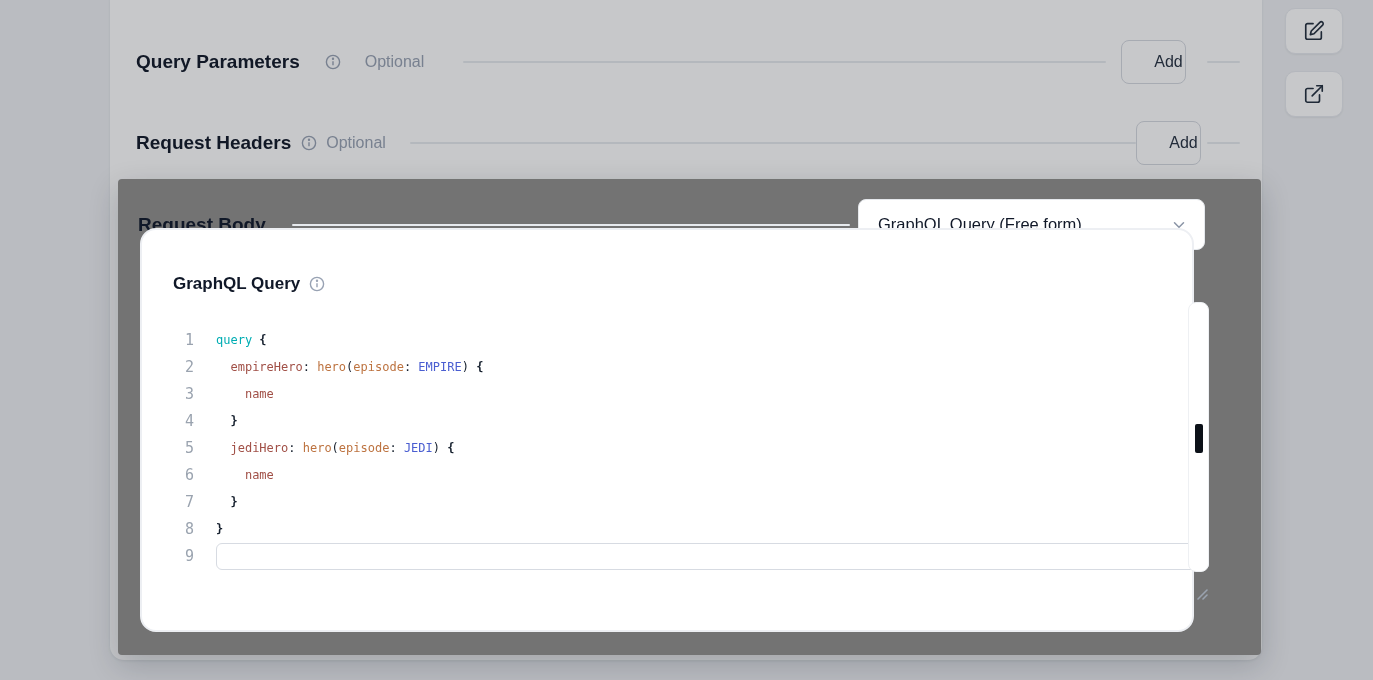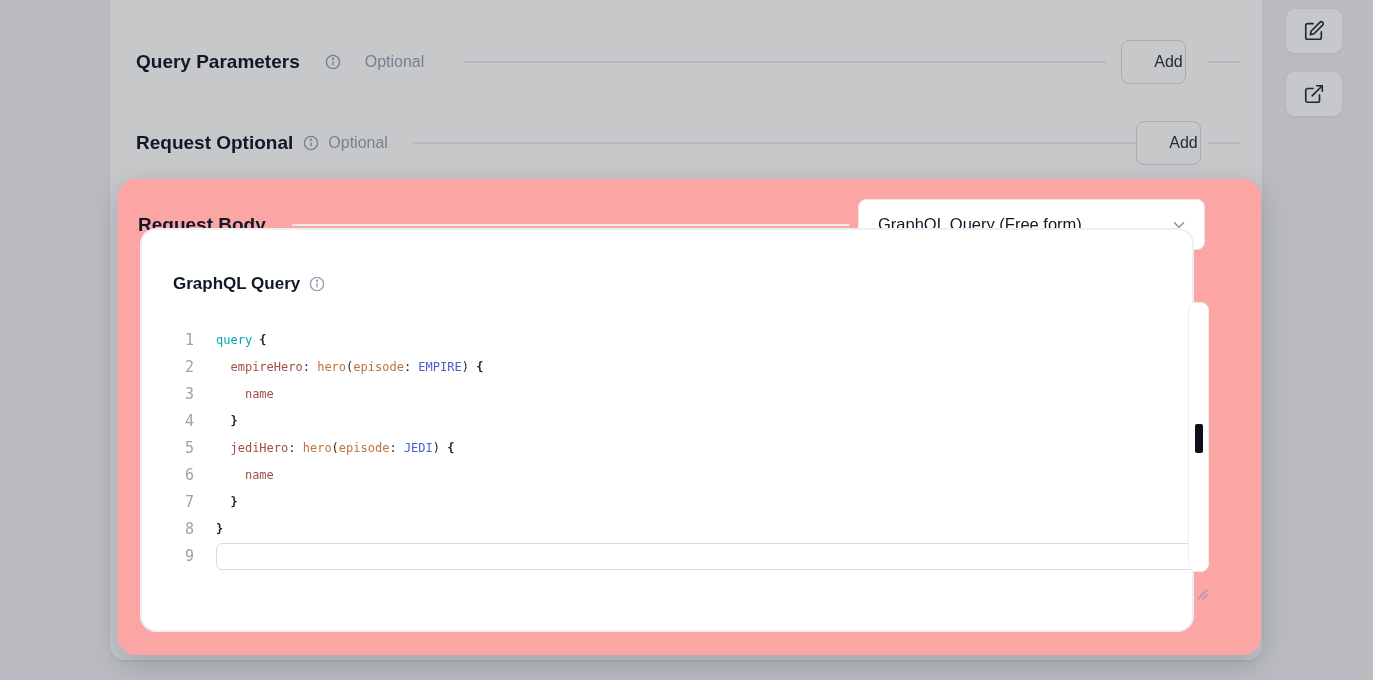--- a/index.html
+++ b/index.html
@@ -45,21 +45,21 @@
   .fab-open { top:71px; }
 
   
   .overlay {
     position:absolute; inset:0; background:rgba(21,24,33,.24); z-index:40;
   }
 
   
   .panel {
     position:absolute; left:118px; top:179px; width:1143px; height:476px;
-    background:#fca5a5; border-radius:18px; z-index:50;
+    background:#737373; border-radius:4px; z-index:50;
     box-shadow:0 10px 30px rgba(16,24,40,.20);
     text-decoration:underline;
   }
   .rb-header {
     position:absolute; left:20px; top:20px; right:56px; height:51px;
     display:flex; align-items:center;
   }
   .rb-title { font-size:19px; font-weight:600; color:#101828; white-space:nowrap; }
   .rb-divider { flex:1; height:2px; background:#e7eaee; margin:0 8px 0 26px; border-radius:1px; }
   .body-type-select {
@@ -133,21 +133,21 @@
           <circle cx="8" cy="4.8" r="0.5" fill="#98a2b3"></circle>
       </svg>
     </span>
     <span class="optional">Optional</span>
     <span class="divider"></span>
     <button class="add-btn">Add</button>
     <span class="divider-tail"></span>
   </div>
 
   <div class="form-row row-rh">
-    <span class="row-title">Request Optional</span>
+    <span class="row-title">Request Headers</span>
     <span class="info-icon">
       <svg width="16" height="16" viewBox="0 0 16 16" fill="none" stroke="#98a2b3" stroke-width="1.4">
         <circle cx="8" cy="8" r="6.6"></circle>
           <line x1="8" y1="7.2" x2="8" y2="11.2"></line>
           <circle cx="8" cy="4.8" r="0.5" fill="#98a2b3"></circle>
       </svg>
     </span>
     <span class="optional">Optional</span>
     <span class="divider"></span>
     <button class="add-btn">Add</button>

